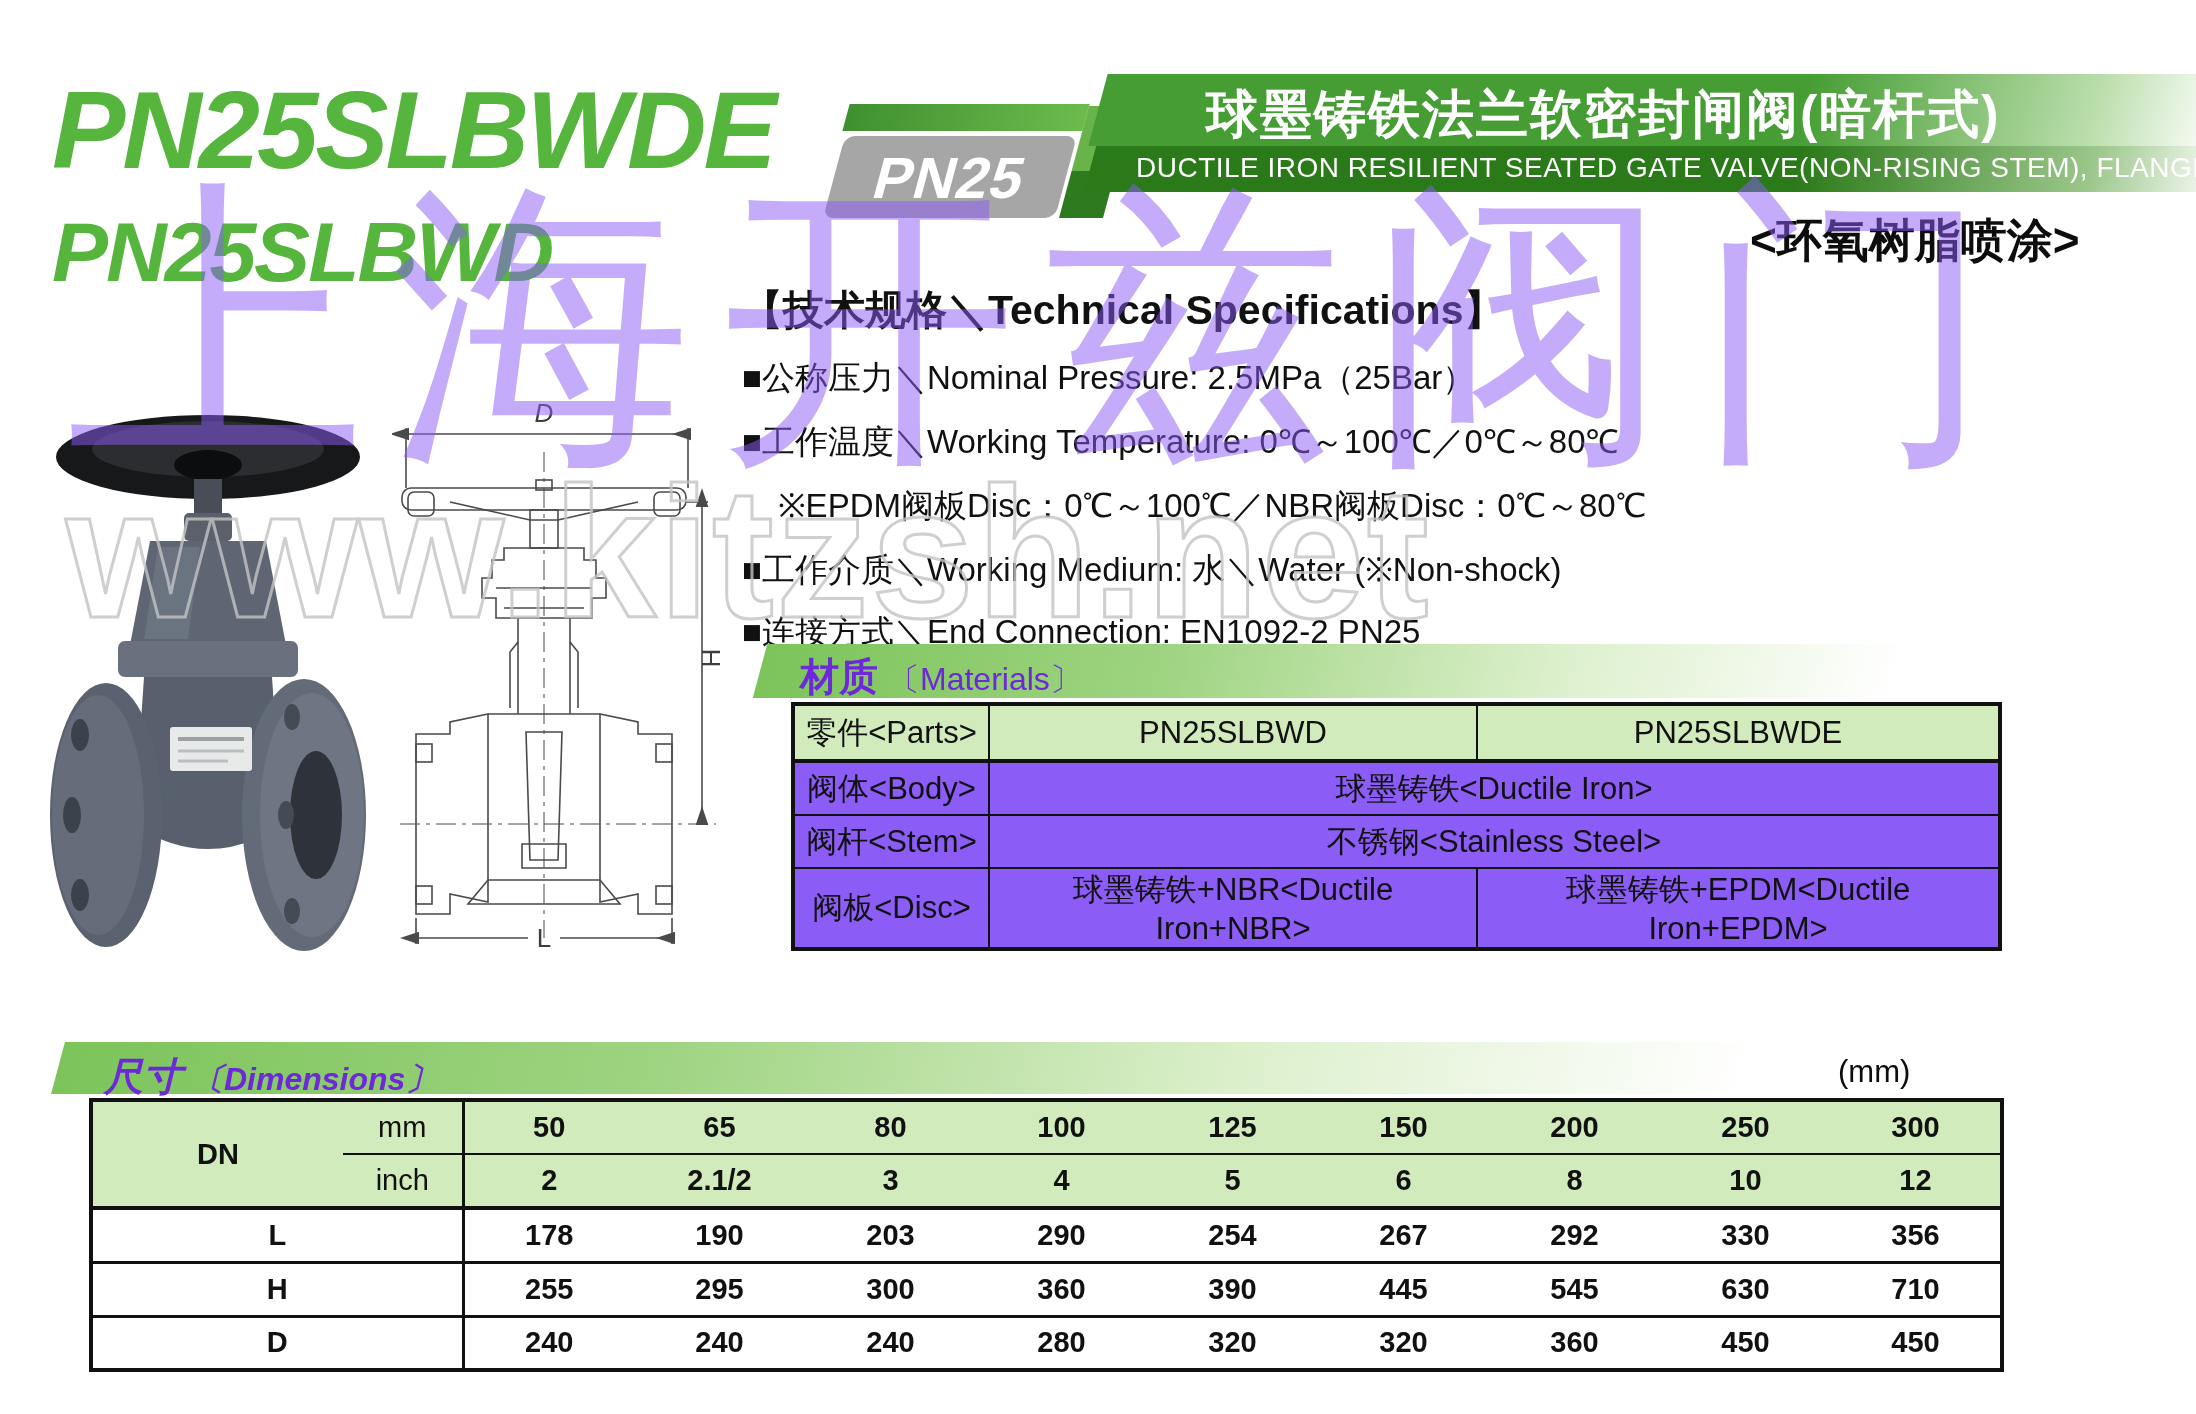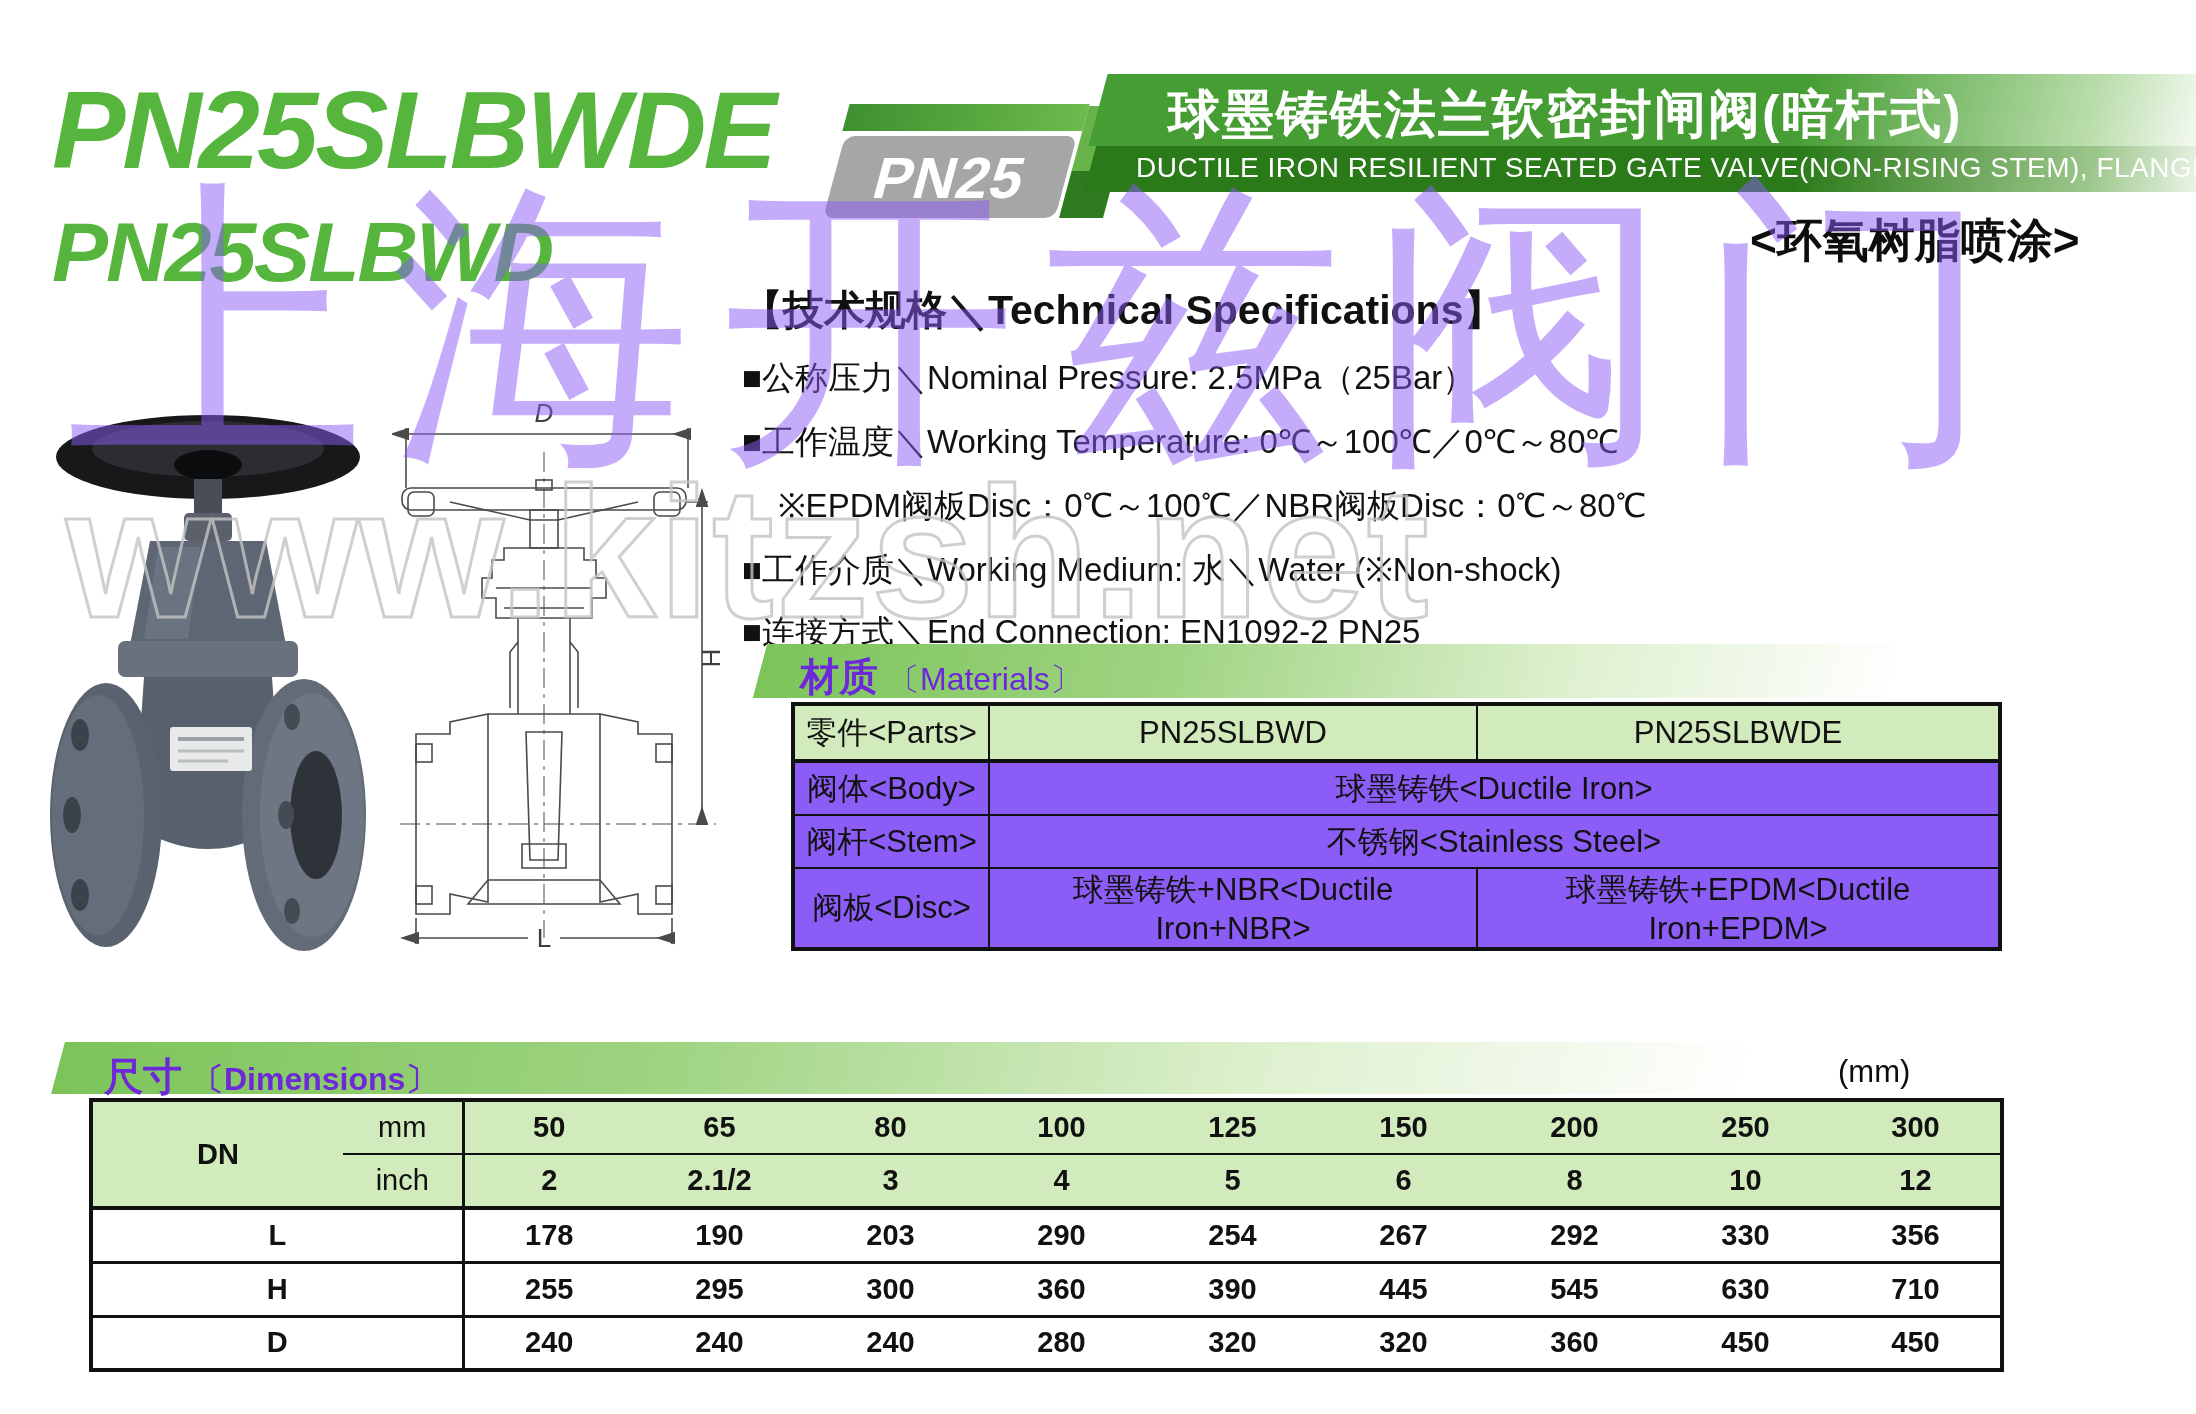--- a/index.html
+++ b/index.html
@@ -18,21 +18,21 @@
     transform:skewX(-15deg);background:#a6a6a6;border-radius:10px;
     display:flex;align-items:center;justify-content:center;}
   .badge span{font-size:58px;font-weight:bold;color:#ffffff;letter-spacing:1px;}
   .badge-wedge{position:absolute;left:1074px;top:106px;width:44px;height:112px;
     transform:skewX(-15deg);
     background:linear-gradient(180deg,#68b44a 0 58%,#2e7a1e 58% 100%);}
 
   .banner-bg1{position:absolute;left:1098px;top:74px;width:1130px;height:72px;
     transform:skewX(-15deg);
     background:linear-gradient(90deg,#459d33 0%,#459d33 62%,#b9ddaa 88%,#ffffff 100%);}
-  .banner-text1{position:absolute;left:1168px;top:80px;font-size:52px;font-weight:bold;
+  .banner-text1{position:absolute;left:1206px;top:80px;font-size:52px;font-weight:bold;
     color:#ffffff;letter-spacing:2px;white-space:nowrap;}
   .banner-bg2{position:absolute;left:1090px;top:146px;width:1140px;height:46px;
     transform:skewX(-15deg);
     background:linear-gradient(90deg,#2b7a19 0%,#2b7a19 62%,#9cc78b 88%,#ffffff 100%);}
   .banner-text2{position:absolute;left:1136px;top:152px;font-size:28px;
     color:#ffffff;letter-spacing:0.5px;white-space:nowrap;}
   .coating-note{position:absolute;left:1750px;top:210px;font-size:46px;font-weight:bold;
     color:#0d0d0d;white-space:nowrap;}
 
   
@@ -44,21 +44,21 @@
   
   .band{position:absolute;transform:skewX(-15deg);
     background:linear-gradient(90deg,#7cc45a 0%,#9fd482 28%,#ddf0cd 55%,#ffffff 78%);}
   .band-materials{left:760px;top:644px;width:1460px;height:54px;}
   .band-dimensions{left:58px;top:1042px;width:2170px;height:52px;}
   .band-label{position:absolute;display:flex;align-items:baseline;gap:10px;color:#6d28d9;}
   .band-label .zh{font-size:39px;font-weight:bold;}
   .band-label .en{font-size:32px;font-weight:bold;}
   .band-label-materials{left:800px;top:650px;}
   .band-label-materials .en{font-weight:normal;}
-  .band-label-dimensions{left:104px;top:1050px;}
+  .band-label-dimensions{left:104px;top:1050px;font-style:italic;}
   .unit-note{position:absolute;left:1838px;top:1054px;font-size:31px;color:#0d0d0d;}
 
   
   table{border-collapse:collapse;margin-left:36px;}
   .materials-table{position:absolute;left:755px;top:702px;width:1207px;
     border:4px solid #111;table-layout:fixed;}
   .materials-table td{border:2.5px solid #111;font-size:31px;text-align:center;
     height:51px;padding:0 6px;background:#8b5cf6;}
   .materials-table tr.mhead td{background:#d2ebbc;border-bottom:4px solid #111;height:53px;}
 

